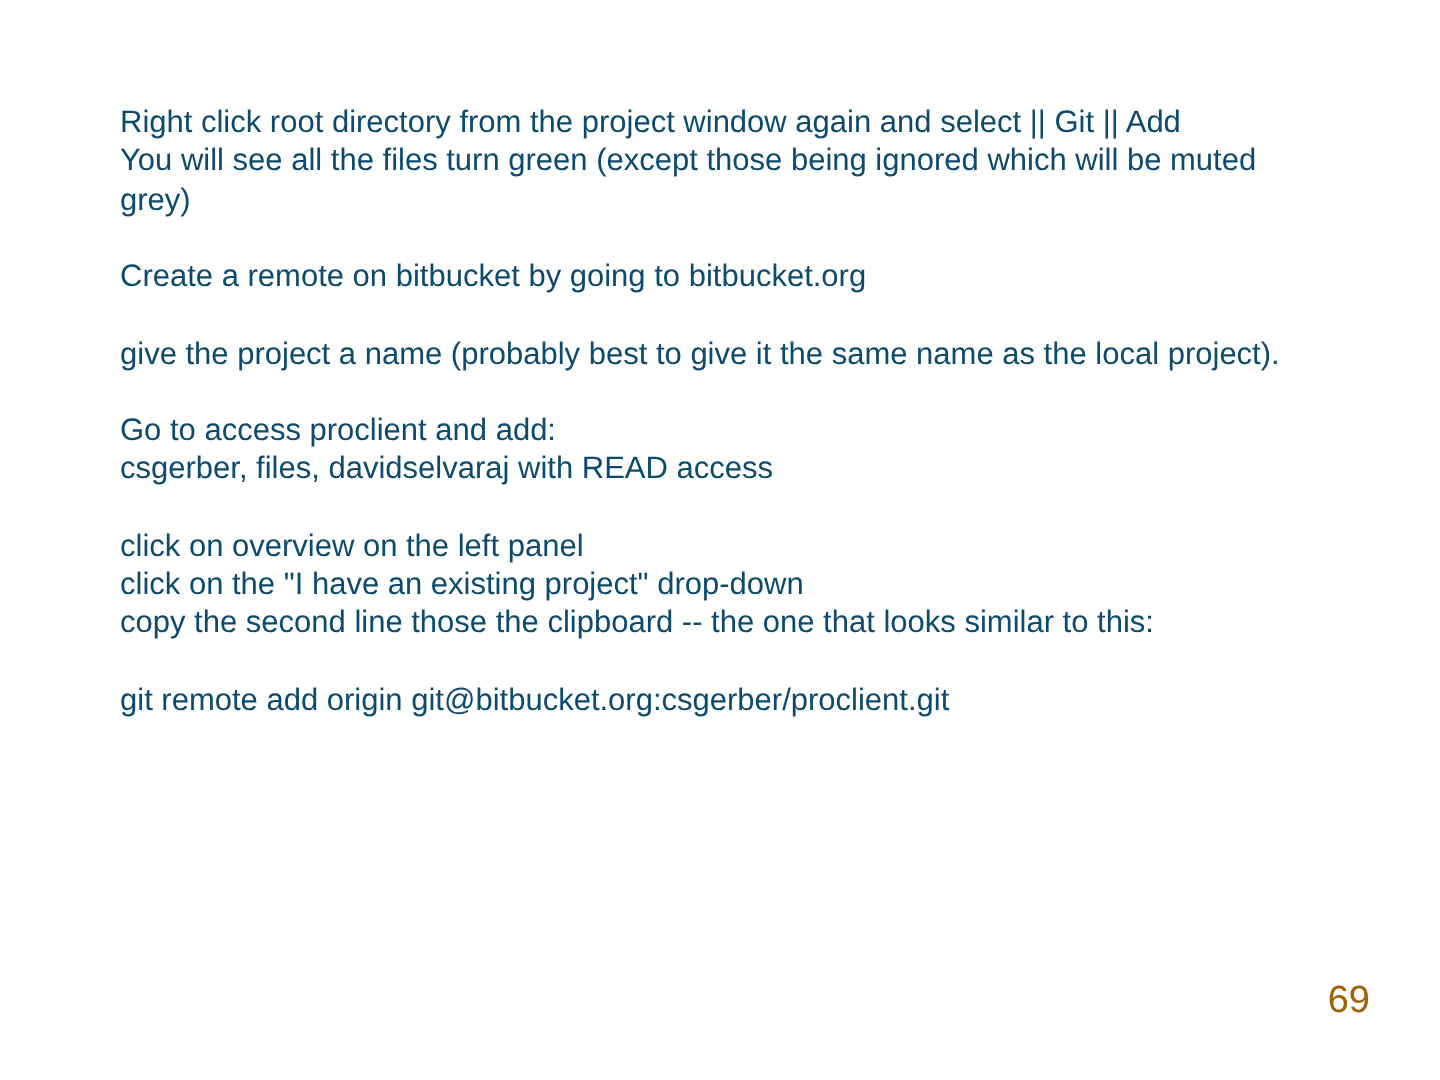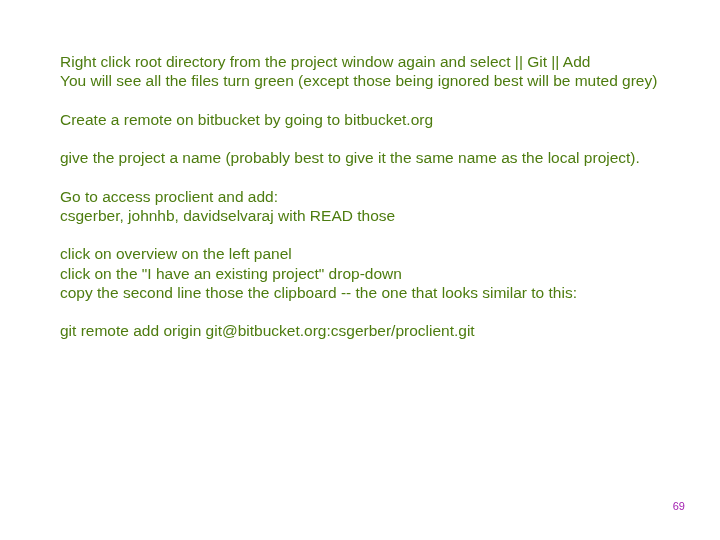--- a/index.html
+++ b/index.html
@@ -11,56 +11,56 @@
       width: 720px;
       height: 540px;
       background: #ffffff;
       font-family: Arial, Helvetica, sans-serif;
       position: relative;
     }
     .content {
       padding: 52px 60px 0 60px;
       font-size: 15.5px;
       line-height: 1.25;
-      color: #4d7c0f;
+      color: #0c4a6e;
     }
     .para {
       margin-bottom: 19px;
     }
     .para-tight {
       margin-bottom: 11px;
     }
     .page-number {
       position: absolute;
       bottom: 28px;
       right: 35px;
-      font-size: 11px;
-      color: #a21caf;
+      font-size: 19px;
+      color: #a16207;
     }
   </style>
 </head>
 <body>
 
 <div class="content">
   <div class="para">
     <div>Right click root directory from the project window again and select || Git || Add</div>
-    <div>You will see all the files turn green (except those being ignored best will be muted grey)</div>
+    <div>You will see all the files turn green (except those being ignored which will be muted grey)</div>
   </div>
 
   <div class="para" style="margin-top: 12px;">
     <div>Create a remote on bitbucket by going to bitbucket.org</div>
   </div>
 
   <div class="para" style="">
     <div>give the project a name (probably best to give it the same name as the local project).</div>
   </div>
 
   <div class="para">
     <div>Go to access proclient and add:</div>
-    <div> csgerber, johnhb, davidselvaraj with READ those</div>
+    <div> csgerber, files, davidselvaraj with READ access</div>
   </div>
 
   <div class="para" style="margin-top: 16px;">
     <div>click on overview on the left panel</div>
     <div>click on the "I have an existing project" drop-down</div>
     <div>copy the second line those the clipboard -- the one that looks similar to this:</div>
   </div>
 
   <div class="para-tight">
     <div>git remote add origin git@bitbucket.org:csgerber/proclient.git</div>

